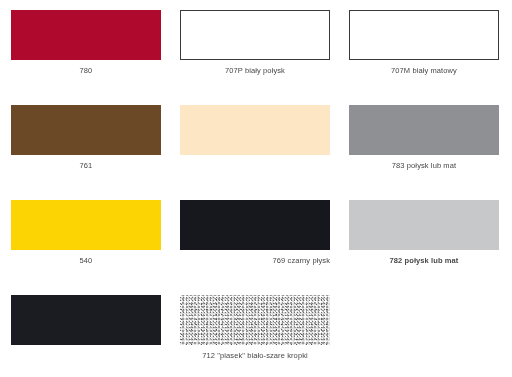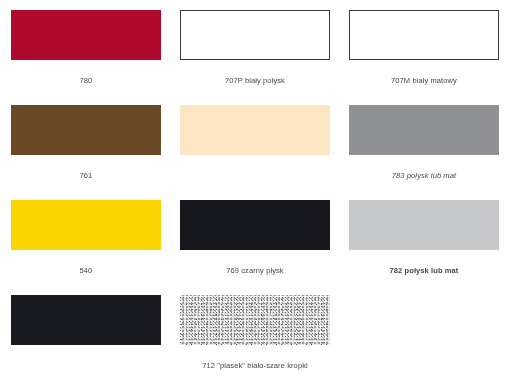--- a/index.html
+++ b/index.html
@@ -69,21 +69,21 @@
       2px 1px,
       3px 4px,
       1px 1px,
       0 3px,
       2px 0,
       4px 2px;
   }
   .label {
     position: absolute;
     left: 0;
-    top: 66px;
+    top: 56px;
     width: 150px;
     text-align: center;
     font-size: 7.5px;
     line-height: 10px;
     color: #474747;
     letter-spacing: 0.1px;
     white-space: nowrap;
   }
 </style>
 </head>
@@ -112,31 +112,31 @@
       <div class="swatch" style="background-color: rgb(107, 72, 38);"></div>
       <div class="label" style="color: rgb(71, 71, 71);">761</div>
     </div>
 
     <div class="cell">
       <div class="swatch" style="background-color: rgb(252, 230, 196);"></div>
     </div>
 
     <div class="cell">
       <div class="swatch" style="background-color: rgb(142, 144, 148);"></div>
-      <div class="label" style="color: rgb(71, 71, 71); font-style: italic;">783 połysk lub mat</div>
+      <div class="label" style="color: rgb(71, 71, 71);">783 połysk lub mat</div>
     </div>
 
     <div class="cell">
       <div class="swatch" style="background-color: rgb(252, 212, 3);"></div>
       <div class="label" style="color: rgb(71, 71, 71);">540</div>
     </div>
 
     <div class="cell">
       <div class="swatch" style="background-color: rgb(23, 24, 29);"></div>
-      <div class="label" style="color: rgb(71, 71, 71);">769 czarny płysk</div>
+      <div class="label" style="color: rgb(71, 71, 71); text-align: right;">769 czarny płysk</div>
     </div>
 
     <div class="cell">
       <div class="swatch" style="background-color: rgb(199, 200, 202);"></div>
       <div class="label" style="color: rgb(71, 71, 71); font-weight: bold;">782 połysk lub mat</div>
     </div>
 
     <div class="cell">
       <div class="swatch" style="background-color: rgb(27, 28, 33);"></div>
     </div>

